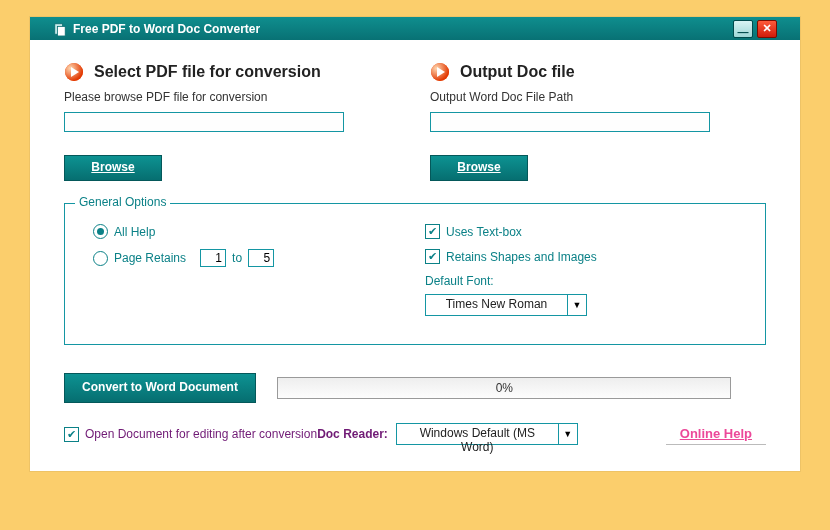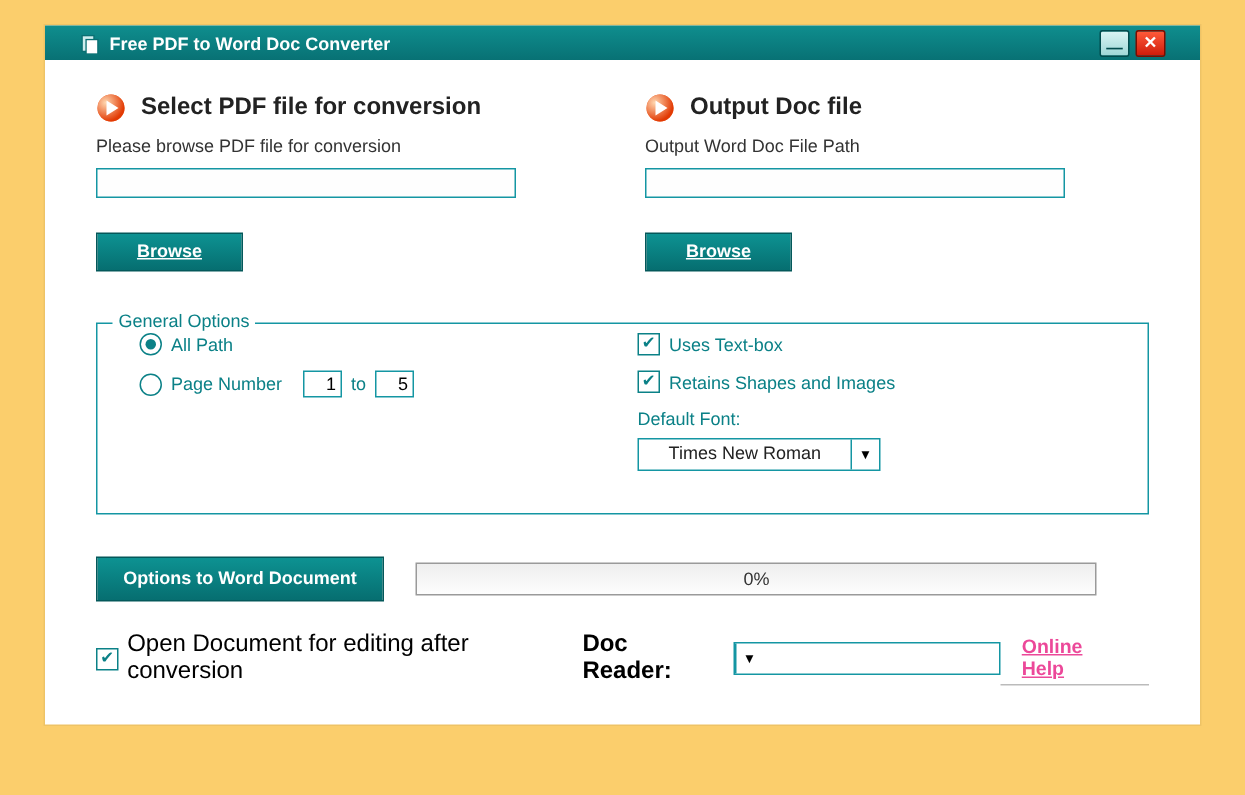--- a/index.html
+++ b/index.html
@@ -107,23 +107,23 @@
     border: 1px solid #04585a;
     color: #fff;
     font-weight: bold;
     font-size: 12px;
     cursor: pointer;
     text-align: center;
     line-height: 22px;
   }
   .browse-btn span { text-decoration: underline; }
   .fieldset {
-    margin-top: 34px;
+    margin-top: 22px;
     border: 1px solid #1496a3;
-    padding: 0 18px 22px 18px;
+    padding: 14px 18px 22px 18px;
     position: relative;
   }
   .fieldset-legend {
     position: absolute;
     top: -9px;
     left: 10px;
     background: #fff;
     padding: 0 4px;
     color: #0b8187;
     font-size: 12px;
@@ -239,21 +239,21 @@
     text-align: center;
     line-height: 20px;
     font-size: 12px;
     color: #333;
   }
   .footer-line {
     margin-top: 20px;
     display: flex;
     align-items: center;
   }
-  .footer-line .ftext { color: #000000; font-size: 16px; }
+  .footer-line .ftext { color: #701a75; font-size: 12px; }
   .doc-reader-label { margin-right: 8px; font-weight: bold; }
   .help-link {
     margin-left: auto;
     color: #ec4899;
     font-weight: bold;
     text-decoration: underline;
     font-size: 13px;
     cursor: pointer;
     border-bottom:1px solid #bbb;
     padding:2px 14px 3px;
@@ -329,25 +329,25 @@
         </div>
       </div>
     </div>
 
     <div class="fieldset">
       <div class="fieldset-legend">General Options</div>
       <div class="opts-row">
         <div class="opts-col">
           <div class="radio-line">
             <span class="radio checked"></span>
-            <span>All Path</span>
+            <span>All Help</span>
           </div>
           <div class="radio-line">
             <span class="radio"></span>
-            <span>Page Number</span>
+            <span>Page Retains</span>
             <span style="width:14px"></span>
             <input class="page-num" value="1" style="">
             <span class="label-inline">to</span>
             <input class="page-num" value="5" style="">
           </div>
         </div>
         <div class="opts-col">
           <div class="check-line">
             <span class="check checked"></span>
             <span>Uses Text-box</span>
@@ -359,28 +359,29 @@
           <div class="default-font-label">Default Font:</div>
           <div class="select">
             <div class="sel-text">Times New Roman</div>
             <div class="sel-btn">▼</div>
           </div>
         </div>
       </div>
     </div>
 
     <div class="bottom-area">
-      <span class="convert-btn">Options to Word Document</span>
+      <span class="convert-btn">Convert to Word Document</span>
       <span class="progress">0%</span>
 
       <div class="footer-line">
         <span class="check checked"></span>
         <span class="ftext">Open Document for editing after conversion</span>
         <span class="ftext doc-reader-label">Doc Reader:</span>
         <div class="select" style="width:180px">
+          <div class="sel-text">Windows Default (MS Word)</div>
           <div class="sel-btn">▼</div>
         </div>
         <span class="help-link">Online Help</span>
       </div>
     </div>
 
   </div>
 </div>
 
 </body></html>

